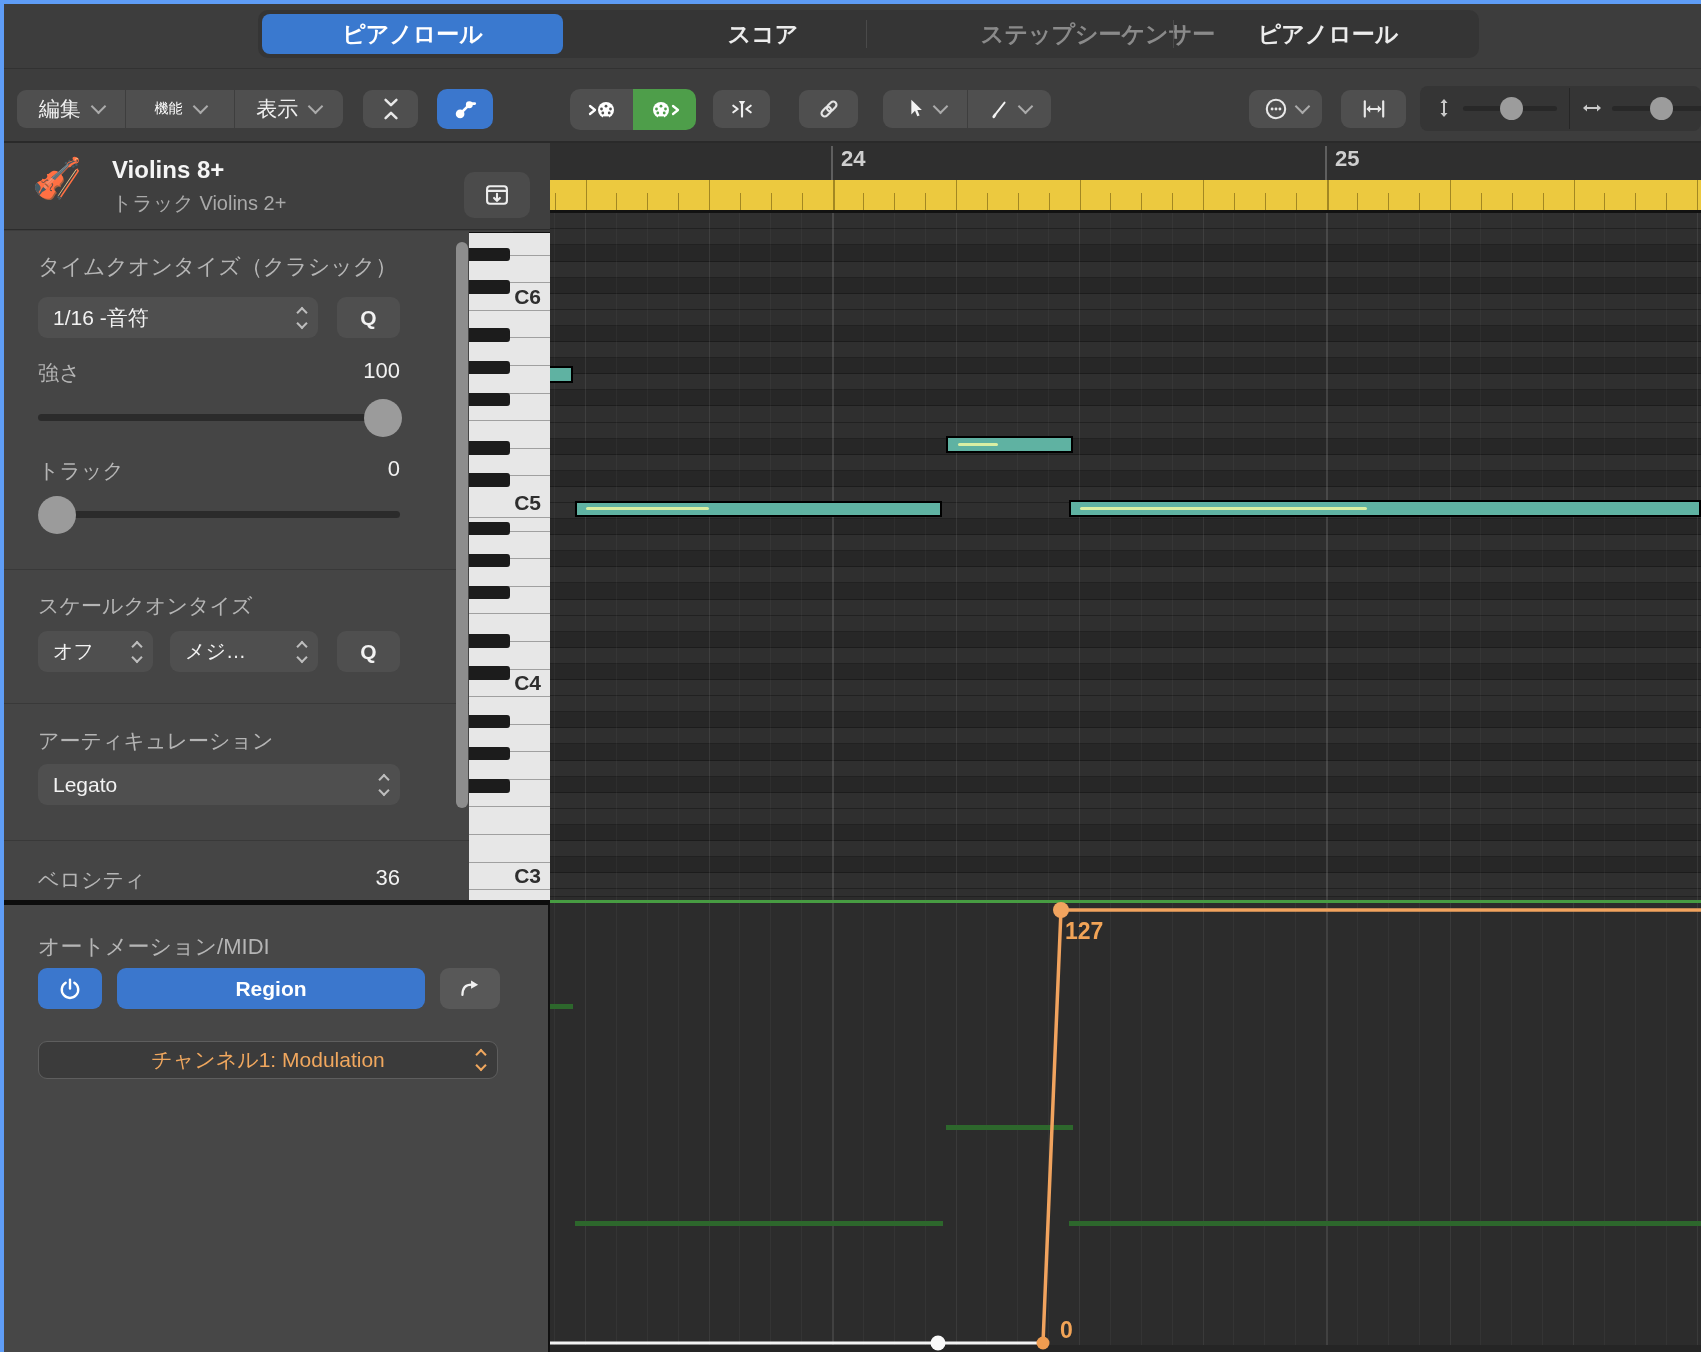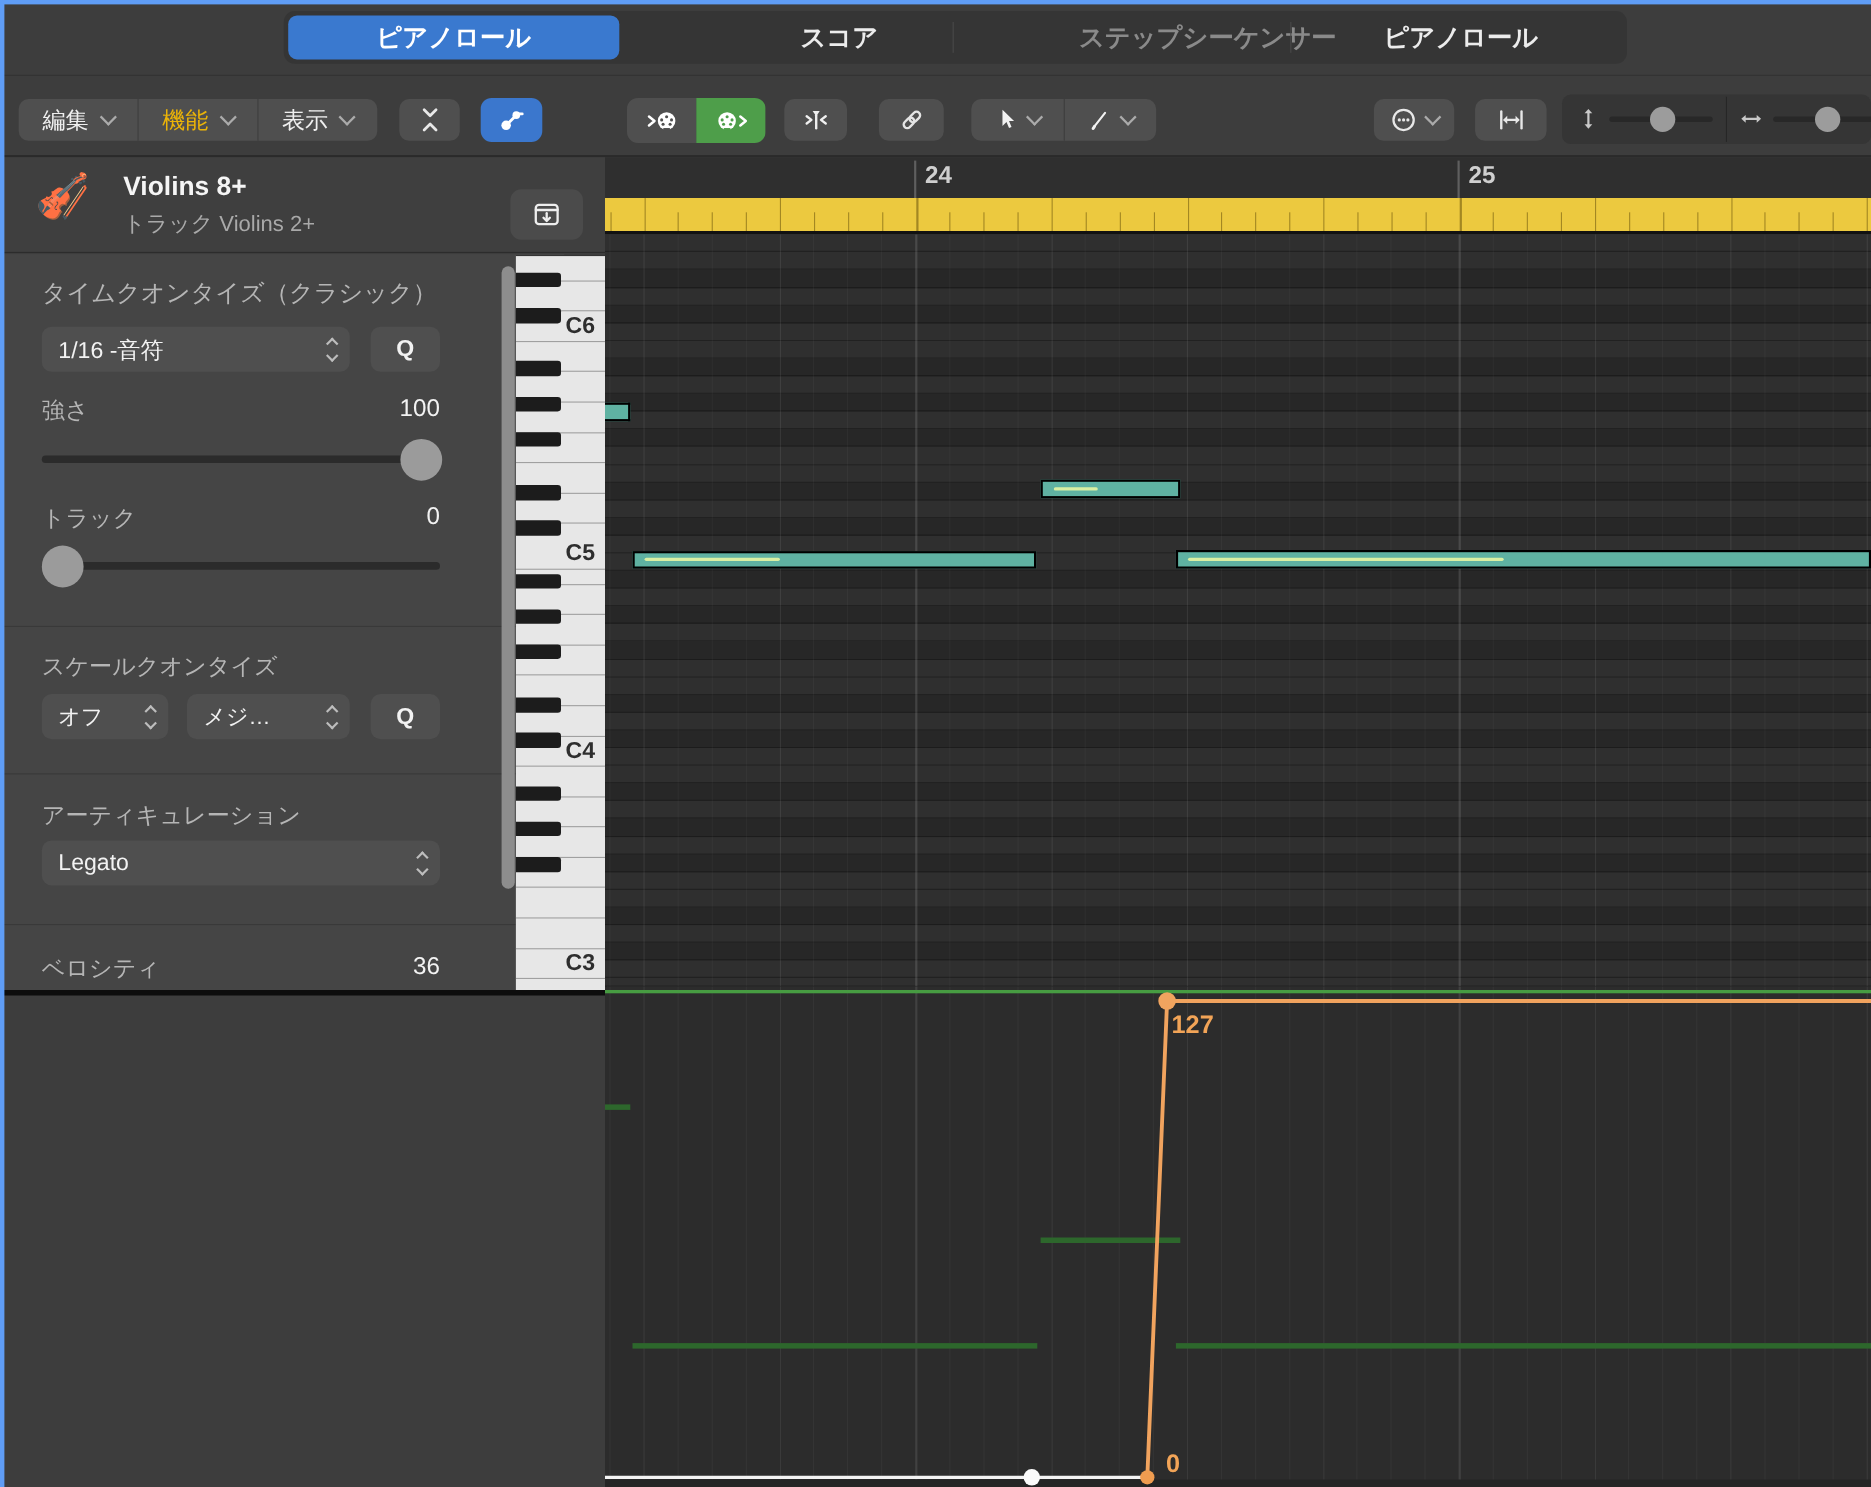--- a/index.html
+++ b/index.html
@@ -49,21 +49,21 @@
       </div>
   </div>
   <div class="abs" style="left:0;top:68px;width:1701px;height:1px;background:#323232;"></div>
 
   <div class="btn" style="left:17px;top:90px;width:326px;height:38px;padding:0;">
     <div class="seg" style="width:109px;border-right:1px solid #3e3e3e;">
       <span style="font-size:21px;color:#efefef;">編集</span>
         <span class="chev"></span>
     </div>
     <div class="seg" style="width:108px;border-right:1px solid #3e3e3e;">
-      <span style="font-size:21px;color:#eab308;">機能</span>
+      <span style="font-size:14px;color:#ffffff;">機能</span>
         <span class="chev"></span>
     </div>
     <div class="seg" style="width:109px;">
       <span style="font-size:21px;color:#efefef;">表示</span>
         <span class="chev"></span>
     </div>
   </div>
 
   <div class="btn" style="left:363px;top:90px;width:55px;height:38px;">
     <svg class="icon" width="26" height="26" viewBox="0 0 24 24" fill="none" stroke="#e8e8e8" stroke-width="2.3" stroke-linecap="round" stroke-linejoin="round">
@@ -503,16 +503,41 @@
         <circle cx="388" cy="446" r="7.5" fill="#fafafa"></circle>
         <circle cx="493" cy="446" r="6.5" fill="#ef9c50"></circle>
         <circle cx="511" cy="13" r="8" fill="#f1a45f"></circle>
       </svg>
       <div style="position: absolute; left: 515px; top: 21px; font-size: 23px; font-weight: 700; color: rgb(242, 164, 87);">127</div>
       <div style="position: absolute; left: 510px; top: 420px; font-size: 23px; font-weight: 700; color: rgb(242, 164, 87);">0</div>
     </div>
 
   <div class="abs" style="left:0;top:900px;width:550px;height:5px;background:#0d0d0d;"></div>
 
+  <div class="abs" style="left:0;top:905px;width:550px;height:447px;background:#474747;border-right:2px solid #111;box-sizing:border-box;">
+    <div class="lbl" style="left:38px;top:27px;font-size:22px;">オートメーション/MIDI</div>
+    <div class="btn blue" style="left:38px;top:63px;width:64px;height:41px;">
+      <svg class="icon" width="26" height="26" viewBox="0 0 24 24" fill="none" stroke="#fff" stroke-width="2.2" stroke-linecap="round">
+        <path d="M8,6.2 A7.6,7.6 0 1 0 16,6.2"></path>
+          <line x1="12" y1="3.5" x2="12" y2="11.5"></line>
+      </svg>
+    </div>
+    <div class="btn blue" style="left:117px;top:63px;width:308px;height:41px;">
+      <span style="font-size:21px;font-weight:600;color:#fff;">Region</span>
+    </div>
+    <div class="btn" style="left:440px;top:63px;width:60px;height:41px;background:#585858;">
+      <svg class="icon" width="26" height="26" viewBox="0 0 24 24">
+        <path d="M5,17.5 Q5,8 13.5,8" fill="none" stroke="#f0f0f0" stroke-width="2.1" stroke-linecap="round"></path>
+        <path d="M13,4.2 L19.5,8 L13,11.8 Z" fill="#f0f0f0"></path>
+      </svg>
+    </div>
+    <div class="select" style="left:38px;top:136px;width:460px;height:38px;background:#3b3b3b;border:1px solid #5e5e5e;justify-content:center;">
+      <span style="font-size:21px;color:#f0a75e;">チャンネル1: Modulation</span>
+      <span class="ud orange">
+          <i class="u"></i>
+          <i class="d"></i>
+        </span>
+    </div>
+  </div>
 
   <div class="abs" style="left:0;top:0;width:1701px;height:4px;background:#5f9df6;"></div>
   <div class="abs" style="left:0;top:0;width:4px;height:1352px;background:#5f9df6;"></div>
 </div>
 
 </body></html>

